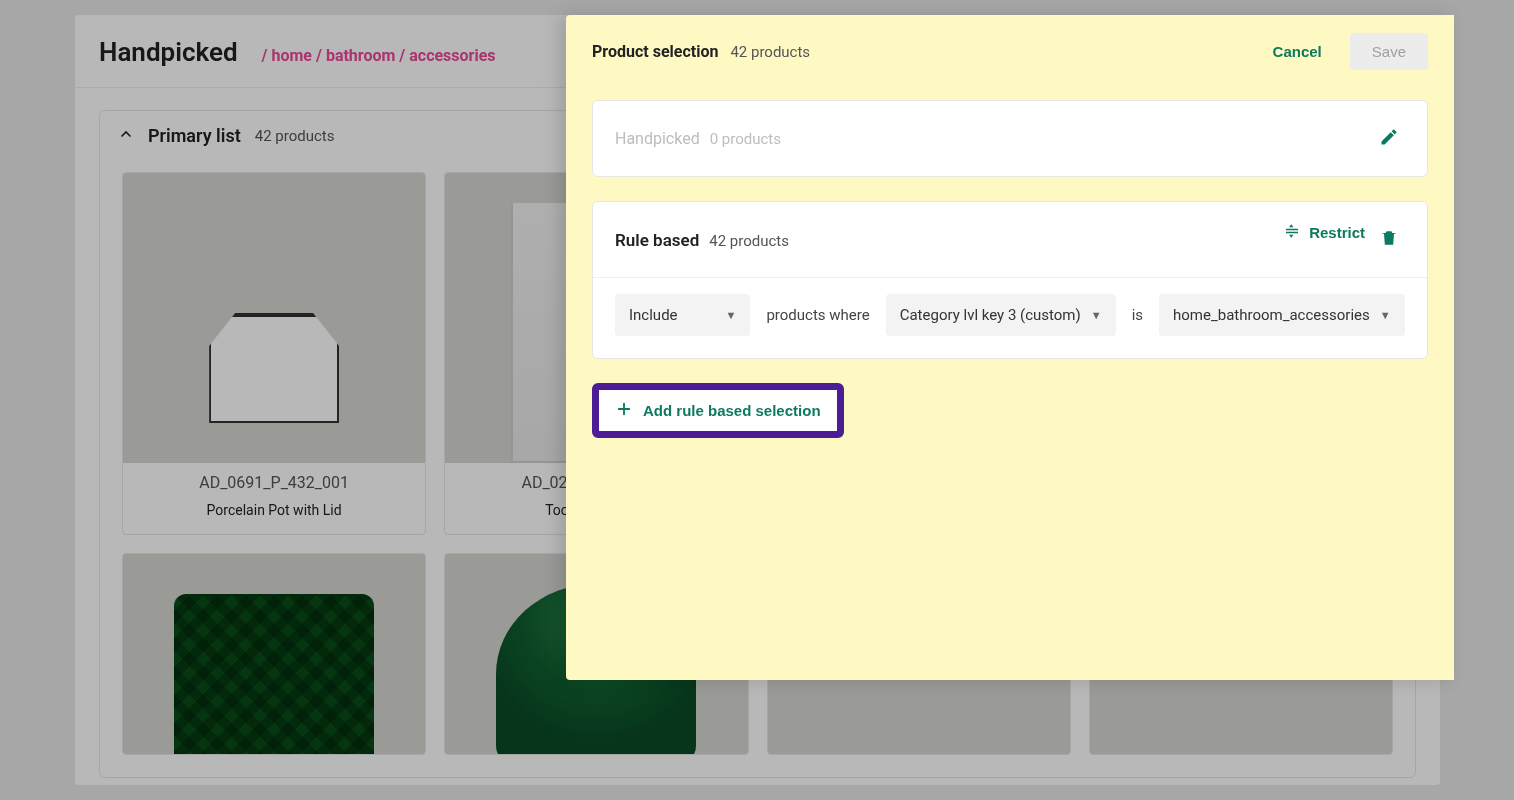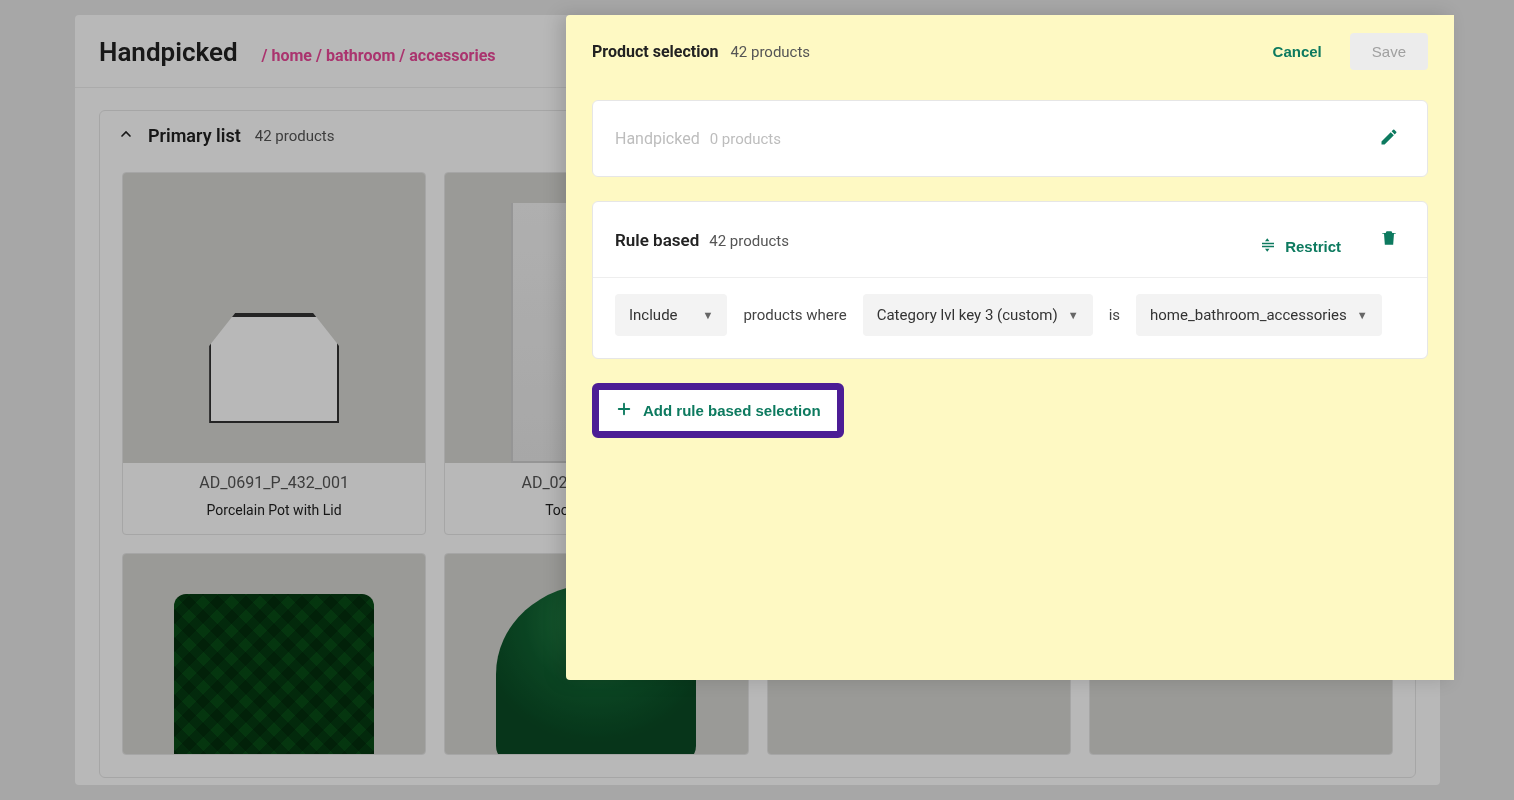--- a/index.html
+++ b/index.html
@@ -159,37 +159,37 @@
   .restrict-btn svg { width: 18px; height: 18px; fill: #0d7a5f; }
 
   .rule-row {
     display: flex; align-items: center; gap: 16px;
     padding: 16px 22px 22px 22px;
     border-top: 1px solid #eee;
   }
   .dropdown {
     background: #f3f3f3; border: none; border-radius: 4px;
     padding: 12px 14px; font-size: 15px; color: #333;
-    display: flex; align-items: center; gap: 25px;
+    display: flex; align-items: center; gap: 48px;
     cursor: pointer;
   }
   .dropdown.wide { gap: 10px; }
   .dd-txt { white-space: nowrap; }
   .caret { font-size: 11px; color: #666; }
   .plain-txt { font-size: 15px; color: #444; }
 
   .add-rule-btn {
     display: inline-flex; align-items: center; gap: 10px;
     border: 7px solid #4c1d95; border-radius: 6px;
     padding: 10px 16px; background: #fff; cursor: pointer;
     font-size: 15px; font-weight: 600; color: #0d7a5f;
   }
   .add-rule-btn svg { width: 18px; height: 18px; stroke: #0d7a5f; }
 
-  .rule-actions { display:flex; align-items:flex-end; gap:32px; }
+  .rule-actions { display:flex; align-items:flex-start; gap:8px; }
 </style>
 </head>
 <body>
 
 <div class="page-bg">
   <div class="page-header">
     <div class="page-title">Handpicked</div>
     <div class="breadcrumbs">/ home / bathroom / accessories</div>
   </div>
   <div class="primary-strip">

